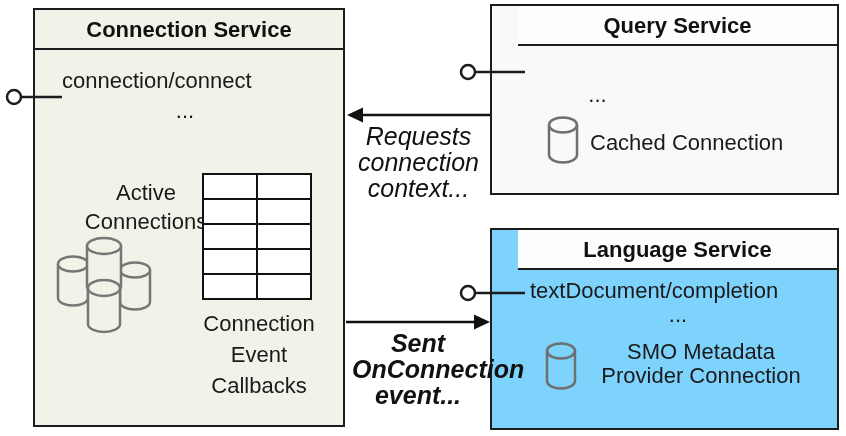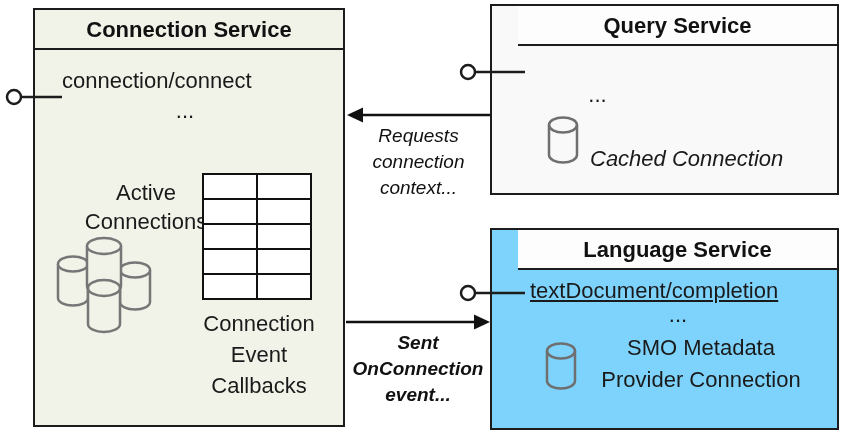--- a/index.html
+++ b/index.html
@@ -17,21 +17,21 @@
     text-align:center; font-weight:bold; font-size:22px; color:#111;
   }
   .box-query .title-bar, .box-language .title-bar { background:#fdfdfd;margin-left:26px; }
   .box-body { position:relative; width:100%;padding-left:16px; }
   .abs { position:absolute; }
   .t22 { font-size:22px; color:#1a1a1a; }
   .preline { white-space:pre-line; }
   .center { text-align:center; }
   .methods { line-height:30px; }
   .edge-label {
-    position:absolute; font-size:19px; font-style:italic; line-height:26px;
+    position:absolute; font-size:25px; font-style:italic; line-height:26px;
     text-align:center; color:#111;
   }
   .callback-table {
     position:absolute; left:167px; top:123px; width:110px; height:127px;
     display:grid; grid-template-columns:repeat(2,1fr); grid-template-rows:repeat(5,1fr);
     border:1px solid #111; background:#111;
   }
   .callback-cell { background:#ffffff; border:1px solid #111; }
   svg.overlay { position:absolute; left:0; top:0; pointer-events:none; }
 </style>
@@ -86,36 +86,36 @@
   <div class="service-box box-query">
     <div class="title-bar">Query Service</div>
     <div class="box-body" style="height:145px;">
       <div class="abs t22 center" style="left:38px; top:36px; width:135px;">...</div>
       <svg class="abs" style="left:54px; top:70px;" width="34" height="50" viewBox="0 0 34 50">
         <g fill="none" stroke="#6f6f6f" stroke-width="2.5">
           <path d="M3 9 v30 a14 7.5 0 0 0 28 0 V9"></path>
           <ellipse cx="17" cy="9" rx="14" ry="7.5"></ellipse>
         </g>
       </svg>
-      <div class="abs t22" style="left:98px; top:100px;font-style:italic;">Cached Connection</div>
+      <div class="abs t22" style="left:98px; top:84px;">Cached Connection</div>
     </div>
   </div>
 
   <div class="service-box box-language">
     <div class="title-bar">Language Service</div>
     <div class="box-body" style="height:156px;">
-      <div class="abs t22" style="left:38px; top:8px;text-decoration:underline;">textDocument/completion</div>
+      <div class="abs t22" style="left:38px; top:8px;">textDocument/completion</div>
       <div class="abs t22 center" style="left:38px; top:32px; width:296px;">...</div>
       <svg class="abs" style="left:52px; top:72px;" width="34" height="50" viewBox="0 0 34 50">
         <g fill="none" stroke="#6f6f6f" stroke-width="2.5">
           <path d="M3 9 v30 a14 7.5 0 0 0 28 0 V9"></path>
           <ellipse cx="17" cy="9" rx="14" ry="7.5"></ellipse>
         </g>
       </svg>
-      <div class="abs t22 center preline" style="left:89px; top:62px; width:240px; line-height:32px;text-align:center;">SMO Metadata
+      <div class="abs t22 center preline" style="left:89px; top:70px; width:240px; line-height:24px;text-align:center;">SMO Metadata
 Provider Connection</div>
     </div>
   </div>
 
   <div class="edge-label preline" style="left:352px; top:123px; width:133px;">Requests
 connection
 context...</div>
   <div class="edge-label preline" style="left:352px; top:330px; width:132px;font-weight:bold;">Sent
 OnConnection
 event...</div>

